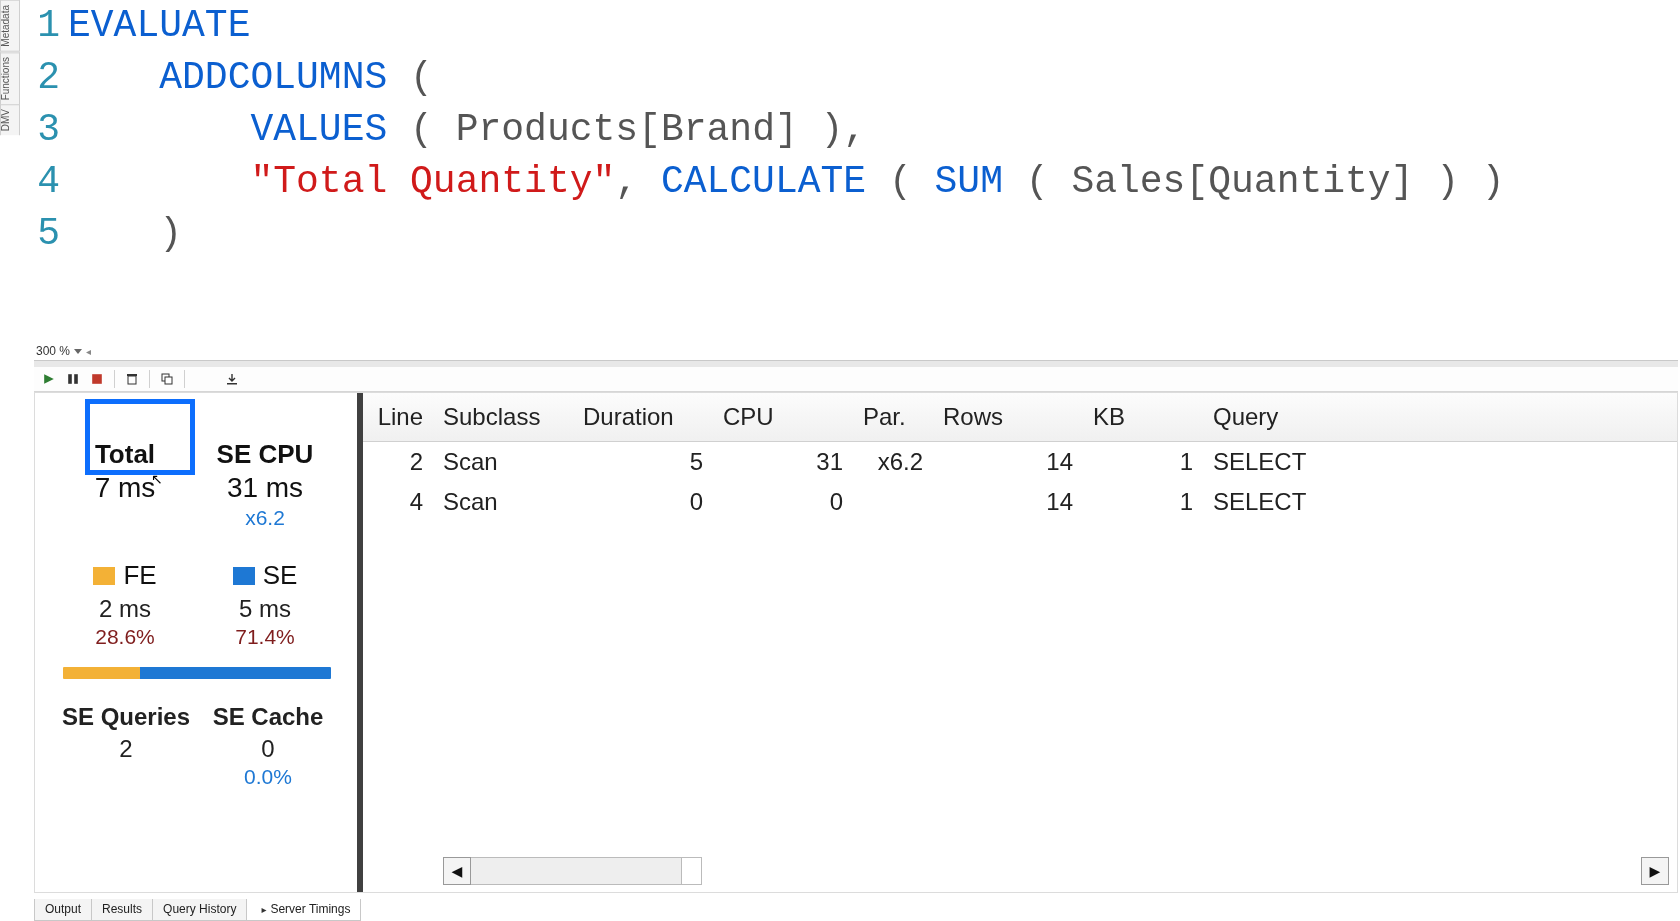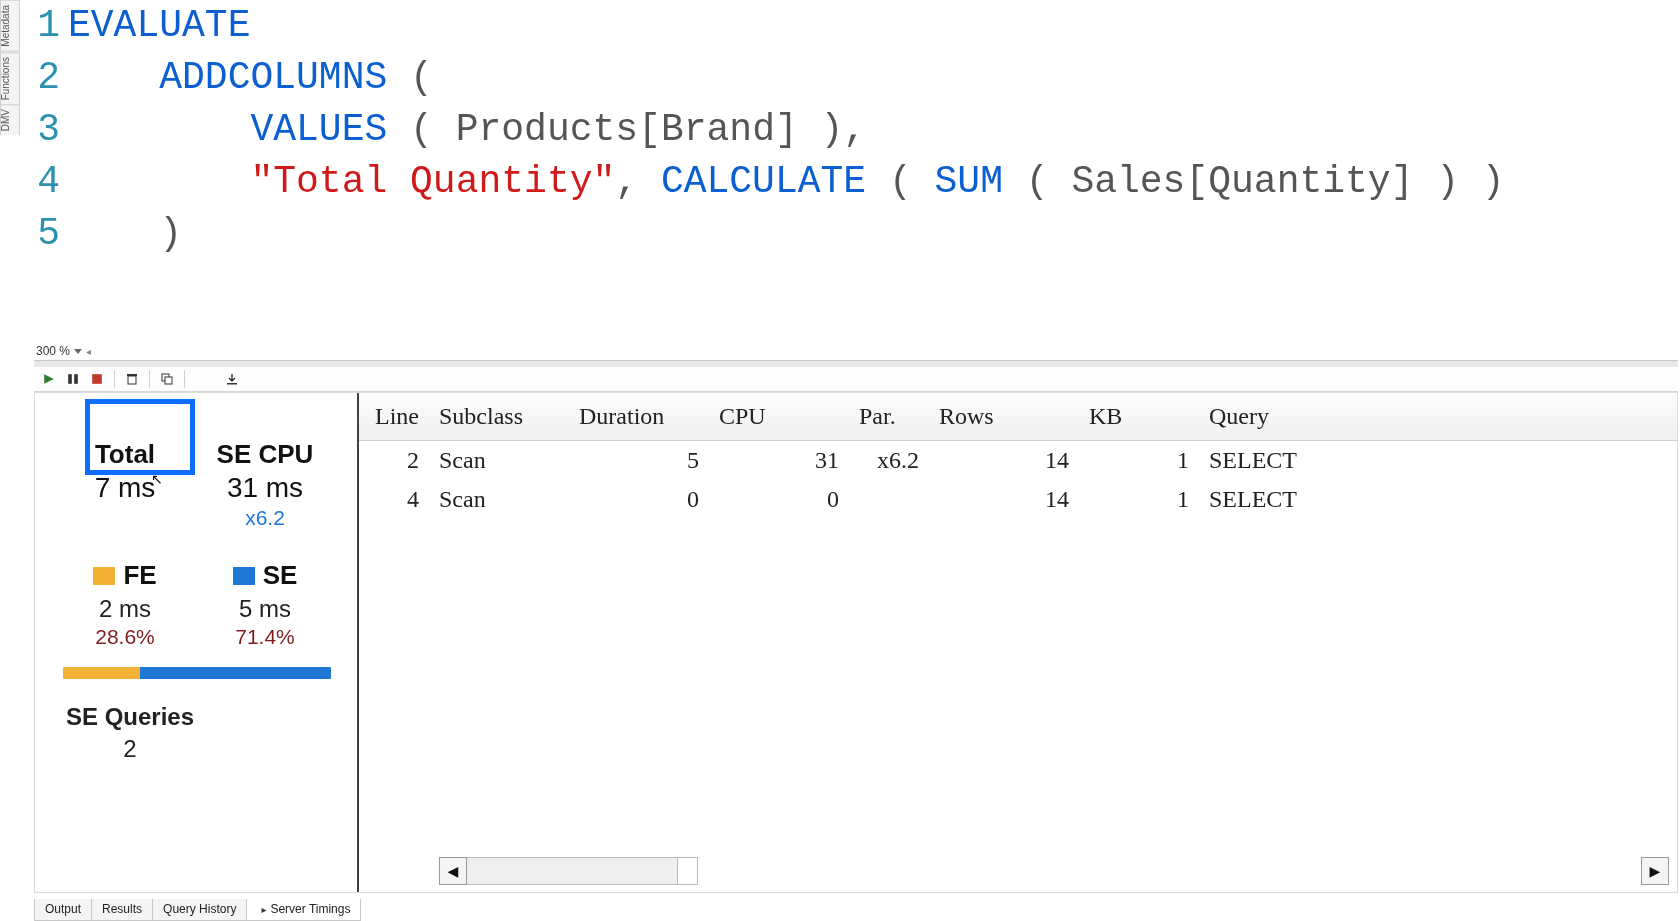--- a/index.html
+++ b/index.html
@@ -182,21 +182,21 @@
     color: #000;
     pointer-events: none;
   }
 
   .legend-row {
     display: flex;
     margin-top: 30px;
   }
   .legend-box { width: 140px; text-align: center; }
   .legend-title {
-    font-weight: 700; font-size: 26px; color: #111;
+    font-weight: 400; font-size: 26px; color: #111;
     display: inline-flex; align-items: center; gap: 8px;
   }
   .swatch {
     display: inline-block; width: 22px; height: 18px;
   }
   .swatch.fe { background: #f3b136; }
   .swatch.se { background: #1e78d4; }
   .legend-box .value { font-size: 24px; margin-top: 4px; }
   .legend-box .sub   { font-size: 21px; color: #7f1d1d; margin-top: 2px; }
 
@@ -217,22 +217,21 @@
   .qc-box { width: 150px; text-align: center; }
   .qc-box .label { font-weight: 700; font-size: 24px; }
   .qc-box .value { font-size: 24px; margin-top: 4px; }
   .qc-box .sub   { font-size: 21px; color: #1e78d4; margin-top: 2px; }
 
   
   .table-wrap {
     flex: 1;
     position: relative;
     overflow: hidden;
-    border-left: 2px solid #404040;
-    font-family: Liberation Serif, serif;
+    border-left: 6px solid #404040;
   }
   table.timing {
     border-collapse: collapse;
     width: 100%;
     table-layout: fixed;
     font-size: 24px;
   }
   table.timing th {
     text-align: left;
     font-weight: 400;
@@ -437,20 +436,25 @@
 
     <div class="bar">
       <div class="fe-seg" id="fe-seg" style="width: 28.6%;"></div>
       <div class="se-seg" id="se-seg" style="width: 71.4%;"></div>
     </div>
 
     <div class="qc-row">
       <div class="qc-box">
         <div class="label">SE Queries</div>
         <div class="value">2</div>
+      </div>
+      <div class="qc-box">
+        <div class="label">SE Cache</div>
+        <div class="value">0</div>
+        <div class="sub">0.0%</div>
       </div>
     </div>
   </div>
 
   <div class="table-wrap">
     <table class="timing">
       <colgroup>
         <col class="col-line">
           <col class="col-sub">
           <col class="col-dur">

